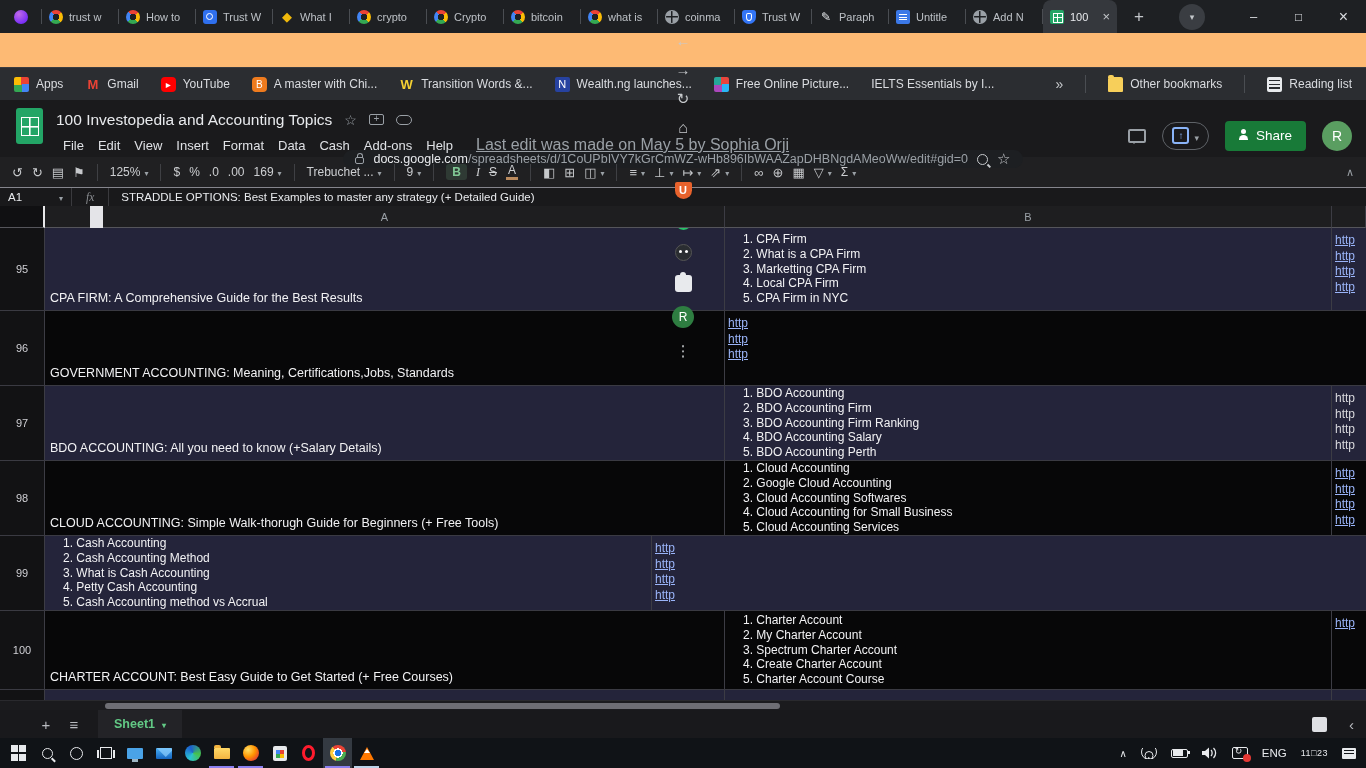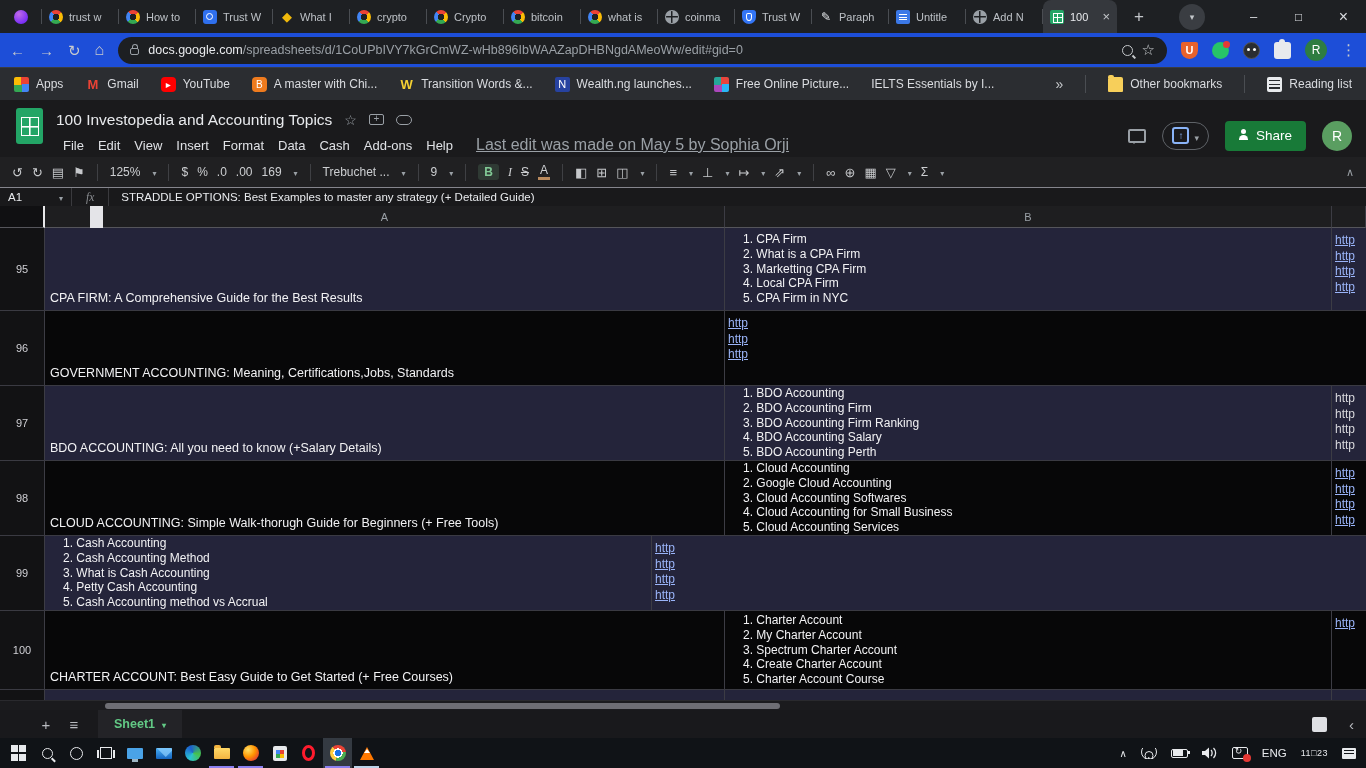--- a/index.html
+++ b/index.html
@@ -51,21 +51,21 @@
   .fav.quill::before { content:"\270E"; color:#e8eaed; font-size:12px; line-height:14px; display:block; text-align:center; }
   .fav.docs { border-radius:2px; background:#3b78e7; }
   .fav.docs::after { content:""; position:absolute; left:3px; top:4px; width:8px; height:6px;
     background:linear-gradient(#fff 0 1.2px, transparent 1.2px 2.6px, #fff 2.6px 3.8px, transparent 3.8px 5.2px, #fff 5.2px 6px); }
   .fav.sheets-mini { border-radius:2px; background:#23a566; }
   .fav.sheets-mini::after { content:""; position:absolute; left:3px; top:3px; width:8px; height:8px;
     background:linear-gradient(#fff 0 0) center/100% 1.4px no-repeat, linear-gradient(#fff 0 0) center/1.4px 100% no-repeat,
     linear-gradient(transparent 0 0); border:1.2px solid #fff; }
 
   
-  .navbar { height:34px; background:#1d4ed8; display:flex; align-items:center; padding:0 10px; gap:14px; }
+  .navbar { height:34px; background:#fdba74; display:flex; align-items:center; padding:0 10px; gap:14px;flex-direction:column; }
   .nav-ic { color:#c7cacd; font-size:15px; line-height:1; }
   .nav-ic.back::before { content:"\2190"; }
   .nav-ic.fwd::before { content:"\2192"; }
   .nav-ic.reload::before { content:"\21BB"; }
   .nav-ic.home::before { content:"\2302"; font-size:16px; }
   .omnibox { flex:1; height:27px; background:#1d1f22; border-radius:14px; display:flex; align-items:center;
     padding:0 12px; gap:9px; font-size:12.5px; min-width:0; }
   .lock { width:9px; height:7px; border:1.5px solid #9aa0a6; border-radius:2px; position:relative; flex:none; margin-top:3px; }
   .lock::before { content:""; position:absolute; left:1px; top:-5px; width:4px; height:4px;
     border:1.5px solid #9aa0a6; border-bottom:none; border-radius:4px 4px 0 0; }
@@ -170,21 +170,21 @@
   .ti.merge::before { content:"\25EB"; }
   .ti.halign::before { content:"\2261"; }
   .ti.valign::before { content:"\22A5"; }
   .ti.wrap::before { content:"\21A6"; }
   .ti.rotate::before { content:"\21D7"; }
   .ti.link::before { content:"\221E"; }
   .ti.commentadd::before { content:"\2295"; }
   .ti.chart::before { content:"\25A6"; }
   .ti.filter::before { content:"\25BD"; }
   .car::before { content:"\25BE"; font-size:8px; color:#9aa0a6; }
-  .tool-label { display:flex; align-items:center; gap:12px; }
+  .tool-label { display:flex; align-items:center; gap:4px; }
   .bold-btn { color:#81c995; background:rgba(129,201,149,.16); padding:1px 6px; border-radius:3px; font-weight:bold; }
   .italic-btn { font-style:italic; font-family:"Liberation Serif", serif; }
   .strike-btn { text-decoration:line-through; }
   .tcolor-btn { border-bottom:3px solid #b98a5e; padding:0 2px; line-height:1.1; }
   .collapse-tb { margin-left:auto; color:#9aa0a6; font-size:11px; }
   .collapse-tb::before { content:"\2227"; }
 
   
   .fbar { height:19px; background:#19191b; border-top:1px solid #85858d; display:flex; align-items:center;
     font-size:11.5px; }

